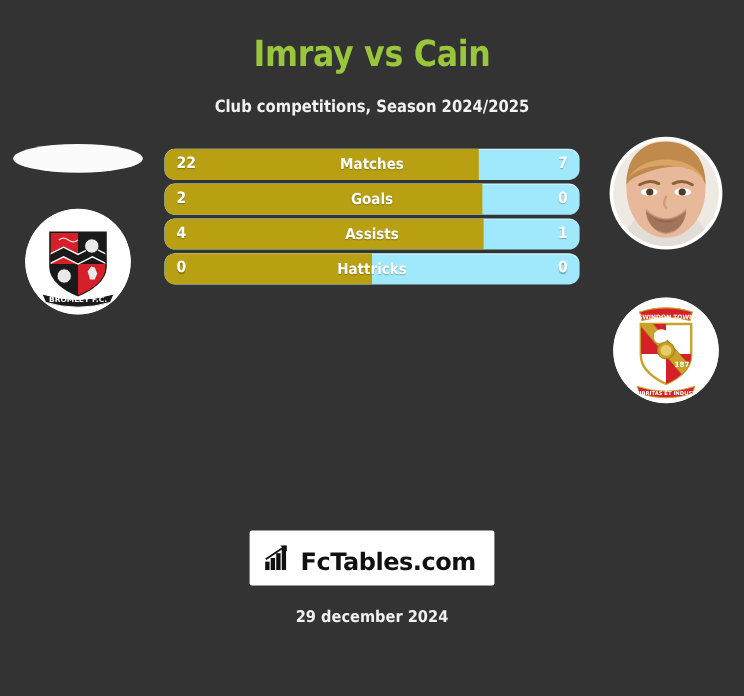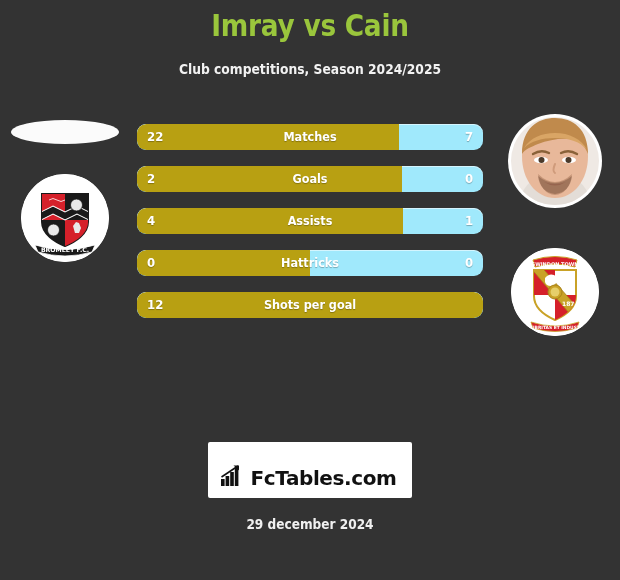--- a/index.html
+++ b/index.html
@@ -12,21 +12,21 @@
     background: #333333;
     font-family: "Liberation Sans", sans-serif;
     overflow: hidden;
     position: relative;
   }
 
   
   .header {
     width: 100%;
     text-align: center;
-    padding-top: 8px;
+    padding-top: 28px;
     box-sizing: border-box;
   }
   .title {
     font-family: "DejaVu Sans", sans-serif;
     font-size: 30px;
     font-weight: bold;
     color: #9ac63c;
     letter-spacing: -0.3px;
     line-height: 36px;
     transform: scaleX(0.88);
@@ -100,21 +100,21 @@
   .stats {
     position: absolute;
     left: 137px;
     top: 12px;
     width: 346px;
   }
   .stat-row {
     position: relative;
     width: 346px;
     height: 26px;
-    margin-bottom: 16px;
+    margin-bottom: 3px;
     border-radius: 9px;
     overflow: hidden;
     background: #a0e9fc;
     box-shadow: inset 0 1px 0 rgba(255,255,255,0.55);
   }
   .stat-row:last-child { margin-bottom: 0; }
   .bar-home {
     position: absolute;
     left: 0;
     top: 0;
@@ -160,21 +160,21 @@
   .footer {
     position: absolute;
     left: 0;
     top: 442px;
     width: 620px;
     text-align: center;
   }
   .brand {
     display: inline-block;
     background: #ffffff;
-    padding: 23px 16px 7px 12px;
+    padding: 12px 16px 7px 12px;
     border-radius: 2px;
   }
   .brand-inner {
     display: flex;
     align-items: center;
     gap: 7px;
   }
   .brand-text {
     font-family: "DejaVu Sans", sans-serif;
     font-size: 20px;
@@ -323,26 +323,20 @@
     </div>
 
     <div class="stat-row">
       <div class="bar-home" style="width:50%"></div>
       <div class="val home">0</div>
       <div class="bar-label">Hattricks</div>
       <div class="val away">0</div>
     </div>
 
 
-    <div class="stat-row full">
-      <div class="bar-home" style="width:100%"></div>
-      <div class="val home">12</div>
-      <div class="bar-label">Shots per goal</div>
-      <div class="val away"></div>
-    </div>
 
 
   </div>
 </div>
 
 <div class="footer">
   <div class="brand">
     <div class="brand-inner">
       <span>
         <svg width="24" height="22" viewBox="0 0 24 22" aria-hidden="true">

